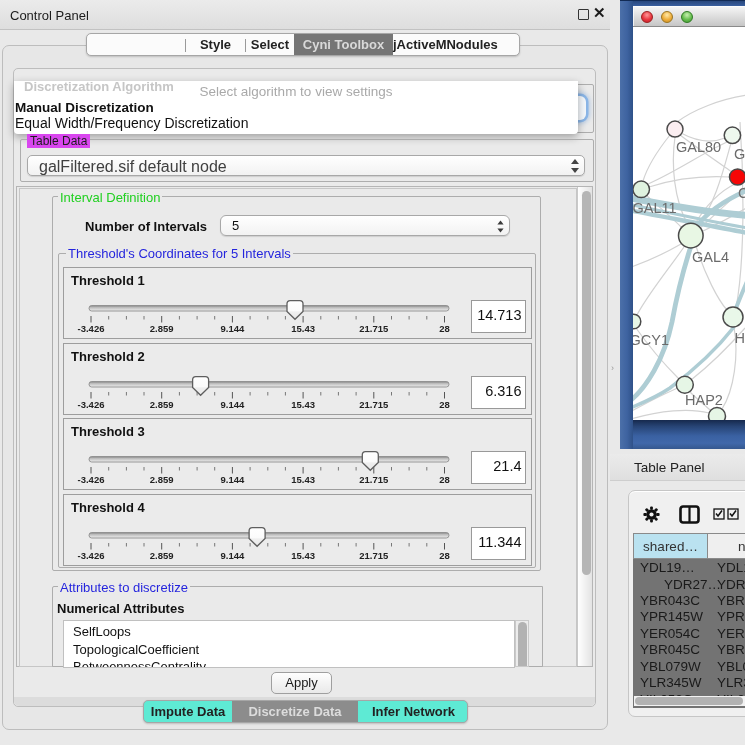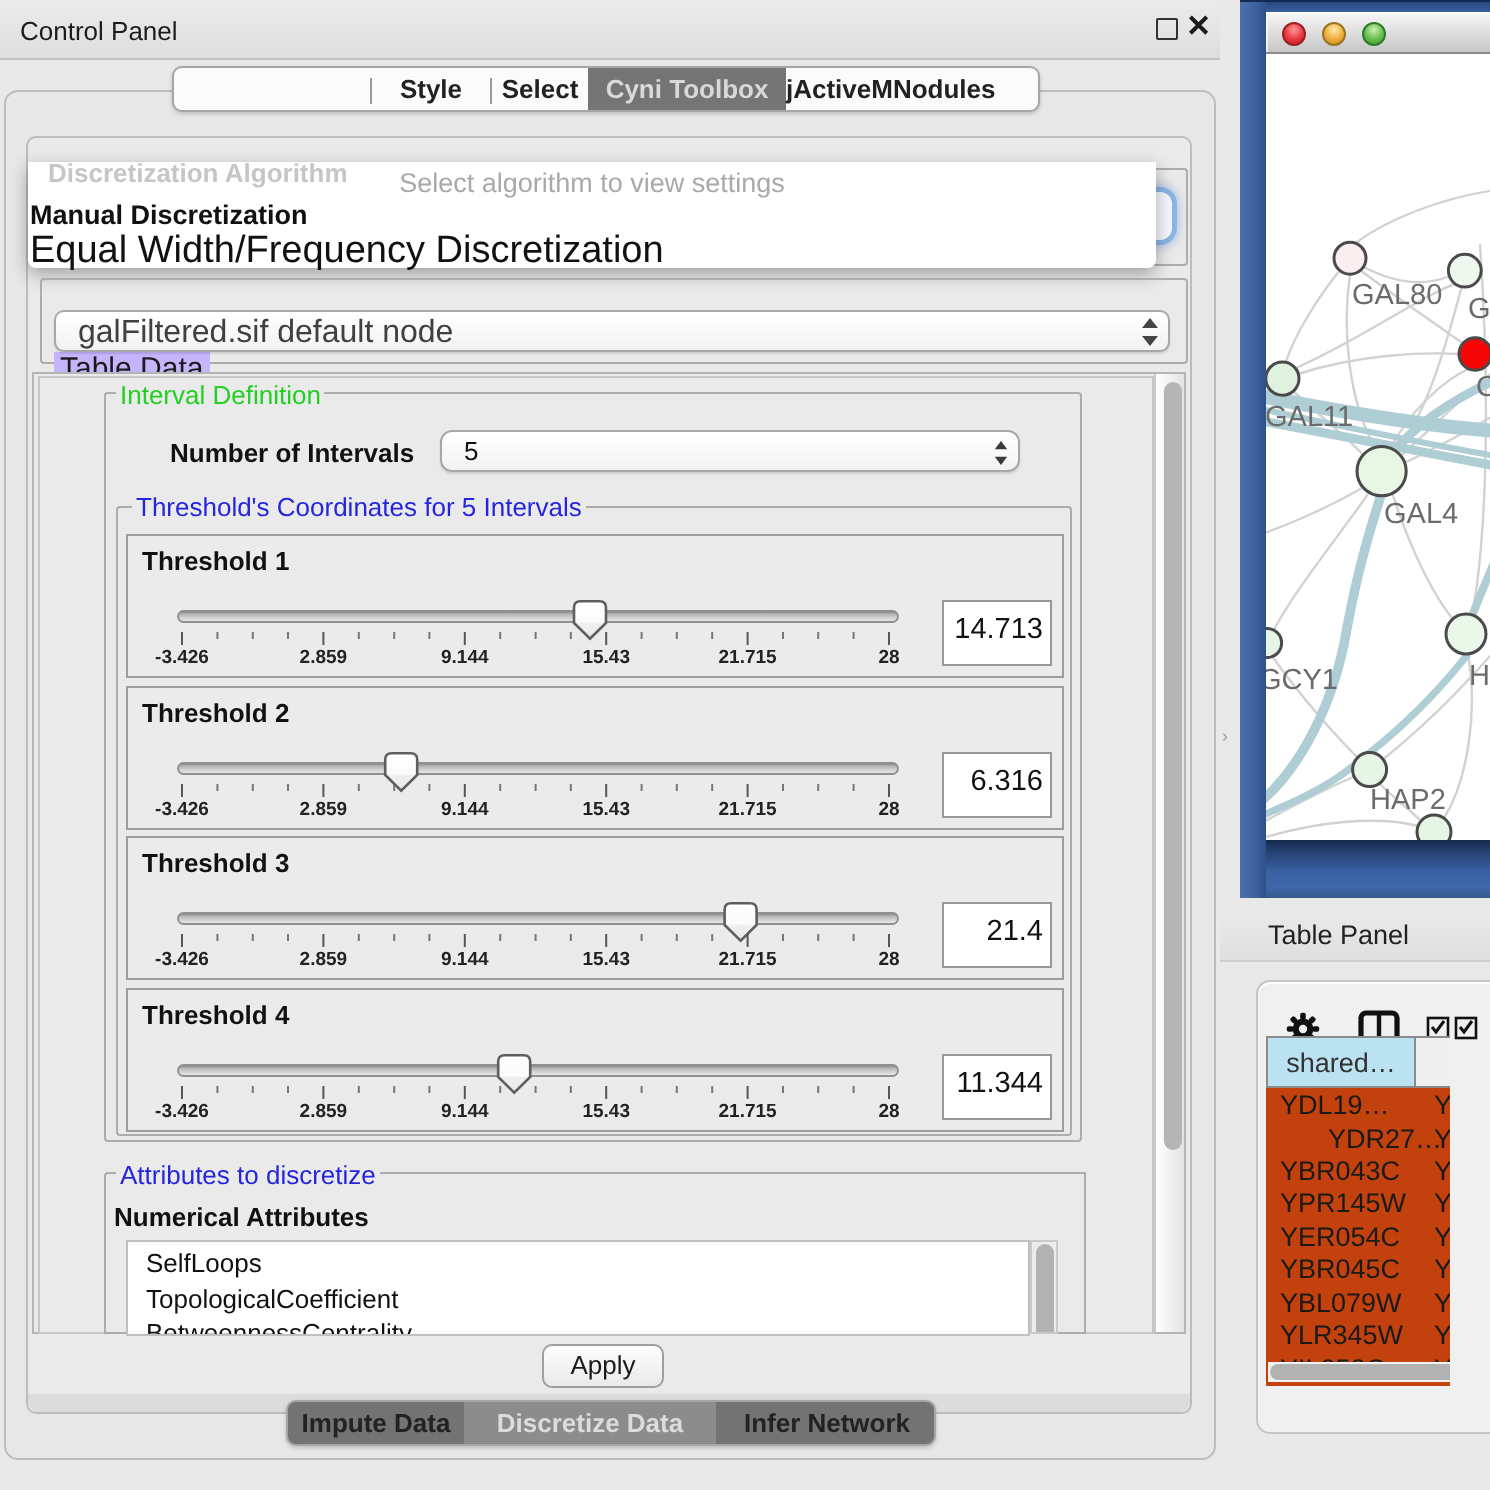--- a/index.html
+++ b/index.html
@@ -30,24 +30,24 @@
 </div>
 
 <div class="abs" style="left:20px;top:84px;width:574px;height:49px;border:1px solid #adadad;border-radius:2px;"></div>
 
 <div class="abs" style="left:568px;top:96px;width:18px;height:24px;border-radius:6px;background:#f4f8fc;box-shadow:0 0 0 2.5px #8ab5e6, 0 0 4px 4px rgba(120,165,220,0.45);"></div>
 
 <div class="abs" style="left:14px;top:81px;width:564px;height:53px;background:#ffffff;border-radius:0 0 4px 4px;box-shadow:0 3px 9px rgba(0,0,0,0.32);"></div>
 <div class="abs" style="left:24px;top:79px;font-size:13px;font-weight:bold;color:#c6c6c6;">Discretization Algorithm</div>
 <div class="abs" style="left:14px;top:84px;width:564px;text-align:center;font-size:13.5px;color:#a9a9a9;">Select algorithm to view settings</div>
 <div class="abs" style="left:15px;top:100px;font-size:13.5px;font-weight:bold;color:#111;">Manual Discretization</div>
-<div class="abs" style="left:15px;top:114.5px;font-size:19px;color:#111;">Equal Width/Frequency Discretization</div>
+<div class="abs" style="left:15px;top:114.5px;font-size:14px;color:#111;">Equal Width/Frequency Discretization</div>
 
 <div class="abs" style="left:20px;top:139px;width:574px;height:43px;border:1px solid #adadad;border-radius:2px;"></div>
-<div class="abs" style="left:27px;top:134px;background:#c4b5fd;padding:0 3px;font-size:15px;color:#1c1c1c;margin-top:42px;">Table Data</div>
+<div class="abs" style="left:27px;top:134px;background:#d946ef;padding:0 3px;font-size:12px;color:#1c1c1c;">Table Data</div>
 <div class="abs" style="left:27px;top:155px;width:558px;height:21px;background:linear-gradient(#ffffff,#f2f2f2);border:1px solid #a8a8a8;border-radius:5px;box-shadow:0 1px 1px rgba(0,0,0,0.12);"></div>
 <div class="abs" style="left:39px;top:158px;font-size:16px;color:#404040;">galFiltered.sif default node</div>
 <svg class="abs" style="left:570px;top:159px;" width="10" height="14" viewBox="0 0 10 14">
   <path d="M5 0 L9 5 L1 5 Z" fill="#444"></path>
     <path d="M5 14 L9 9 L1 9 Z" fill="#444"></path>
 </svg>
 
 <div class="abs" style="left:16px;top:186px;width:577px;height:481px;border:1px solid #b5b5b5;background:#eaeaea;"></div>
 <div class="abs" style="left:19px;top:188px;width:558px;height:479px;border:1px solid #c6c6c6;background:#eaeaea;"></div>
 
@@ -231,21 +231,21 @@
 <div class="abs" style="left:63px;top:620px;width:452px;height:48px;background:#ffffff;border:1px solid #c0c0c0;overflow:hidden;">
   <div style="position:absolute;left:9px;top:2.5px;font-size:13px;color:#111;">SelfLoops</div>
   <div style="position:absolute;left:9px;top:20.5px;font-size:13px;color:#111;">TopologicalCoefficient</div>
   <div style="position:absolute;left:9px;top:38px;font-size:13px;color:#111;">BetweennessCentrality</div>
 </div>
 <div class="abs" style="left:515px;top:620px;width:14px;height:47px;background:#ececec;border:1px solid #c9c9c9;"></div>
 <div class="abs" style="left:517.5px;top:622px;width:9px;height:44px;background:#b2b2b2;border-radius:5px 5px 0 0;"></div>
 
 <div class="abs" style="left:271px;top:672px;width:61px;height:22px;background:linear-gradient(#fefefe,#e9e9e9);border:1px solid #9f9f9f;border-radius:5px;text-align:center;font-size:13px;color:#1a1a1a;line-height:20px;">Apply</div>
 
-<div class="abs" style="left:143px;top:700px;width:325px;height:23px;background:#737373;border:1px solid #a6a6a6;border-radius:5px;box-shadow:0 1px 2px rgba(0,0,0,0.18);overflow:hidden;">
+<div class="abs" style="left:143px;top:700px;width:325px;height:23px;background:#5eead4;border:1px solid #a6a6a6;border-radius:5px;box-shadow:0 1px 2px rgba(0,0,0,0.18);overflow:hidden;">
   <div style="position:absolute;left:0;top:0;width:88px;height:23px;text-align:center;line-height:22px;font-size:13px;font-weight:bold;color:#222;">Impute Data</div>
   <div style="position:absolute;left:88px;top:0;width:126px;height:23px;text-align:center;line-height:22px;background:#8c8c8c;font-size:13px;font-weight:bold;color:#dcdcdc;">Discretize Data</div>
   <div style="position:absolute;left:214px;top:0;width:111px;height:23px;text-align:center;line-height:22px;font-size:13px;font-weight:bold;color:#222;">Infer Network</div>
 </div>
 
 <div class="abs" style="left:611px;top:363px;font-size:9px;color:#9a9a9a;">›</div>
 
 <div class="abs" style="left:620px;top:0;width:125px;height:449px;background:#3c63a6;border-top:1px solid #122b55;"></div>
 <div class="abs" style="left:620px;top:1px;width:13px;height:448px;background:linear-gradient(90deg,#4c70a9 0%,#3e63a0 55%,#2f5188 100%);"></div>
 <div class="abs" style="left:633px;top:1px;width:112px;height:5px;background:linear-gradient(#28477c,#3a5f9f);"></div>
@@ -344,21 +344,21 @@
 </svg>
 <svg class="abs" style="left:713px;top:508px;" width="12" height="12" viewBox="0 0 12 12">
   <rect x="1" y="1" width="10" height="10" fill="none" stroke="#111" stroke-width="1.3"></rect>
   <path d="M3 5.5 L5 8 L9 2.5" fill="none" stroke="#111" stroke-width="1.5"></path>
 </svg>
 <svg class="abs" style="left:727px;top:508px;" width="12" height="12" viewBox="0 0 12 12">
   <rect x="1" y="1" width="10" height="10" fill="none" stroke="#111" stroke-width="1.3"></rect>
   <path d="M3 5.5 L5 8 L9 2.5" fill="none" stroke="#111" stroke-width="1.5"></path>
 </svg>
 
-<div class="abs" style="left:633px;top:518px;width:92px;height:175px;background:#c2410c;overflow:hidden;">
+<div class="abs" style="left:633px;top:533px;width:112px;height:175px;background:#737373;overflow:hidden;">
   <div style="position:absolute;left:0;top:0;width:75px;height:26px;background:#bae2f0;border:1px solid #8a8a8a;text-align:center;font-size:13.5px;color:#333;line-height:25px;">shared…</div>
   <div style="position:absolute;left:75px;top:0;width:120px;height:26px;background:#efefef;border:1px solid #8a8a8a;border-left:none;font-size:13.5px;color:#333;line-height:25px;padding-left:30px;">n</div>
   <div style="position:absolute;left:7px;top:27.0px;font-size:13.5px;color:#1a1a1a;">YDL19…</div>
     <div style="position:absolute;left:84px;top:27.0px;font-size:13.5px;color:#1a1a1a;">YDL1</div>
     <div style="position:absolute;left:7px;top:43.5px;font-size:13.5px;color:#1a1a1a;margin-left:24px;">YDR27…</div>
     <div style="position:absolute;left:84px;top:43.5px;font-size:13.5px;color:#1a1a1a;">YDR2</div>
     <div style="position:absolute;left:7px;top:59.9px;font-size:13.5px;color:#1a1a1a;">YBR043C</div>
     <div style="position:absolute;left:84px;top:59.9px;font-size:13.5px;color:#1a1a1a;">YBR0</div>
     <div style="position:absolute;left:7px;top:76.3px;font-size:13.5px;color:#1a1a1a;">YPR145W</div>
     <div style="position:absolute;left:84px;top:76.3px;font-size:13.5px;color:#1a1a1a;">YPR1</div>

